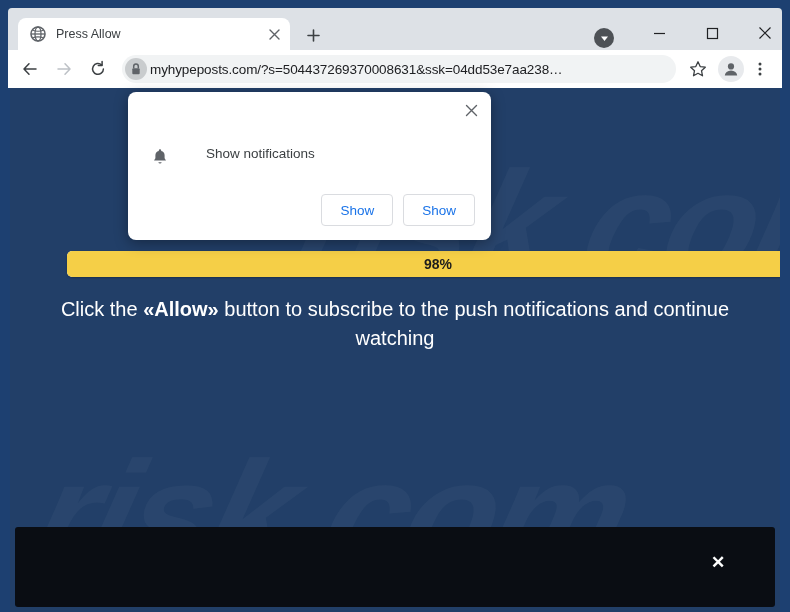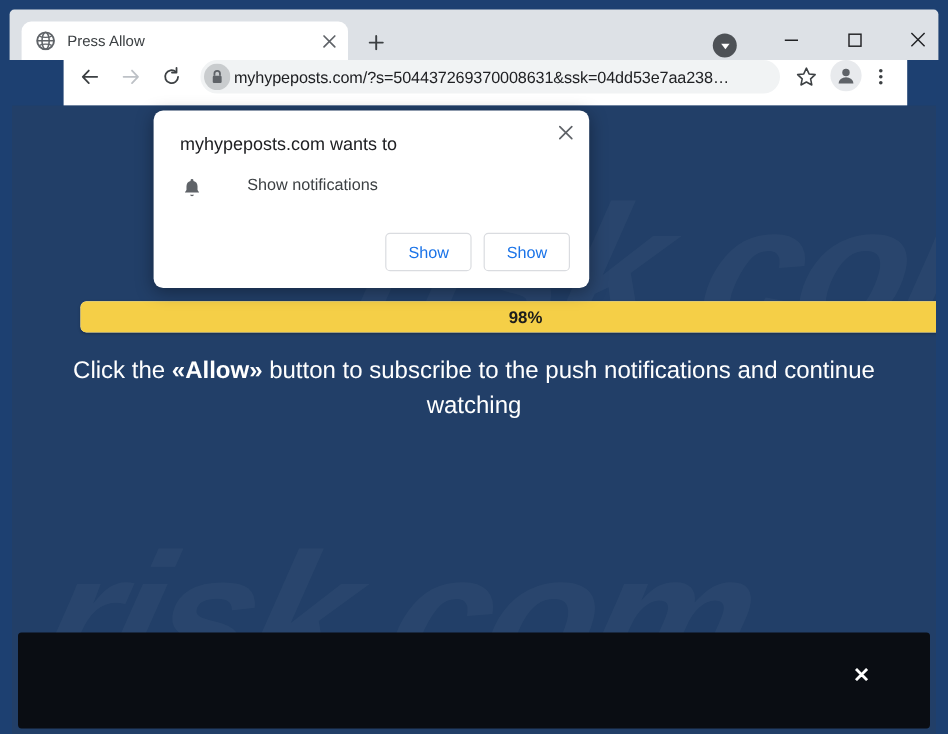--- a/index.html
+++ b/index.html
@@ -88,27 +88,27 @@
     display: flex; align-items: center; justify-content: center;
   }
   #win-minimize { left: 628px; }
   #win-maximize { left: 681px; }
   #win-close    { left: 734px; }
 
   
   #toolbar {
     position: absolute;
     left: 8px; top: 50px;
-    width: 703px;
+    width: 774px;
     height: 38px;
     background: #ffffff;
     display: flex;
+    align-items: center;
     padding: 0 8px;
     box-sizing: border-box;
-    margin-left: 45px;
   }
   .nav-btn {
     width: 28px; height: 28px;
     flex: 0 0 auto;
     display: flex; align-items: center; justify-content: center;
     margin-right: 6px;
     border-radius: 50%;
   }
   #omnibox {
     flex: 1 1 auto;
@@ -439,21 +439,20 @@
   </div>
 
   <div id="permission-dialog">
 
     <div id="dialog-close">
       <svg width="13" height="13" viewBox="0 0 13 13">
         <path d="M1.5 1.5 L11.5 11.5 M11.5 1.5 L1.5 11.5" stroke="#5f6368" stroke-width="1.4" stroke-linecap="round"></path>
       </svg>
     </div>
 
-    <div id="dialog-title">myhypeposts.com wants to</div>
 
     <div id="dialog-permission-row">
       <span id="bell-icon">
         <svg width="16" height="17" viewBox="0 0 16 17">
           <path d="M8 1.2 a1.2 1.2 0 0 1 1.2 1.2 v0.5 a4.6 4.6 0 0 1 3.4 4.4 v3 l1.4 2.1 H2 l1.4-2.1 v-3 a4.6 4.6 0 0 1 3.4-4.4 v-0.5 A1.2 1.2 0 0 1 8 1.2 Z" fill="#5f6368"></path>
           <path d="M6.3 14.3 a1.8 1.8 0 0 0 3.4 0 Z" fill="#5f6368"></path>
         </svg>
       </span>
       <span id="dialog-permission-label">Show notifications</span>
     </div>

